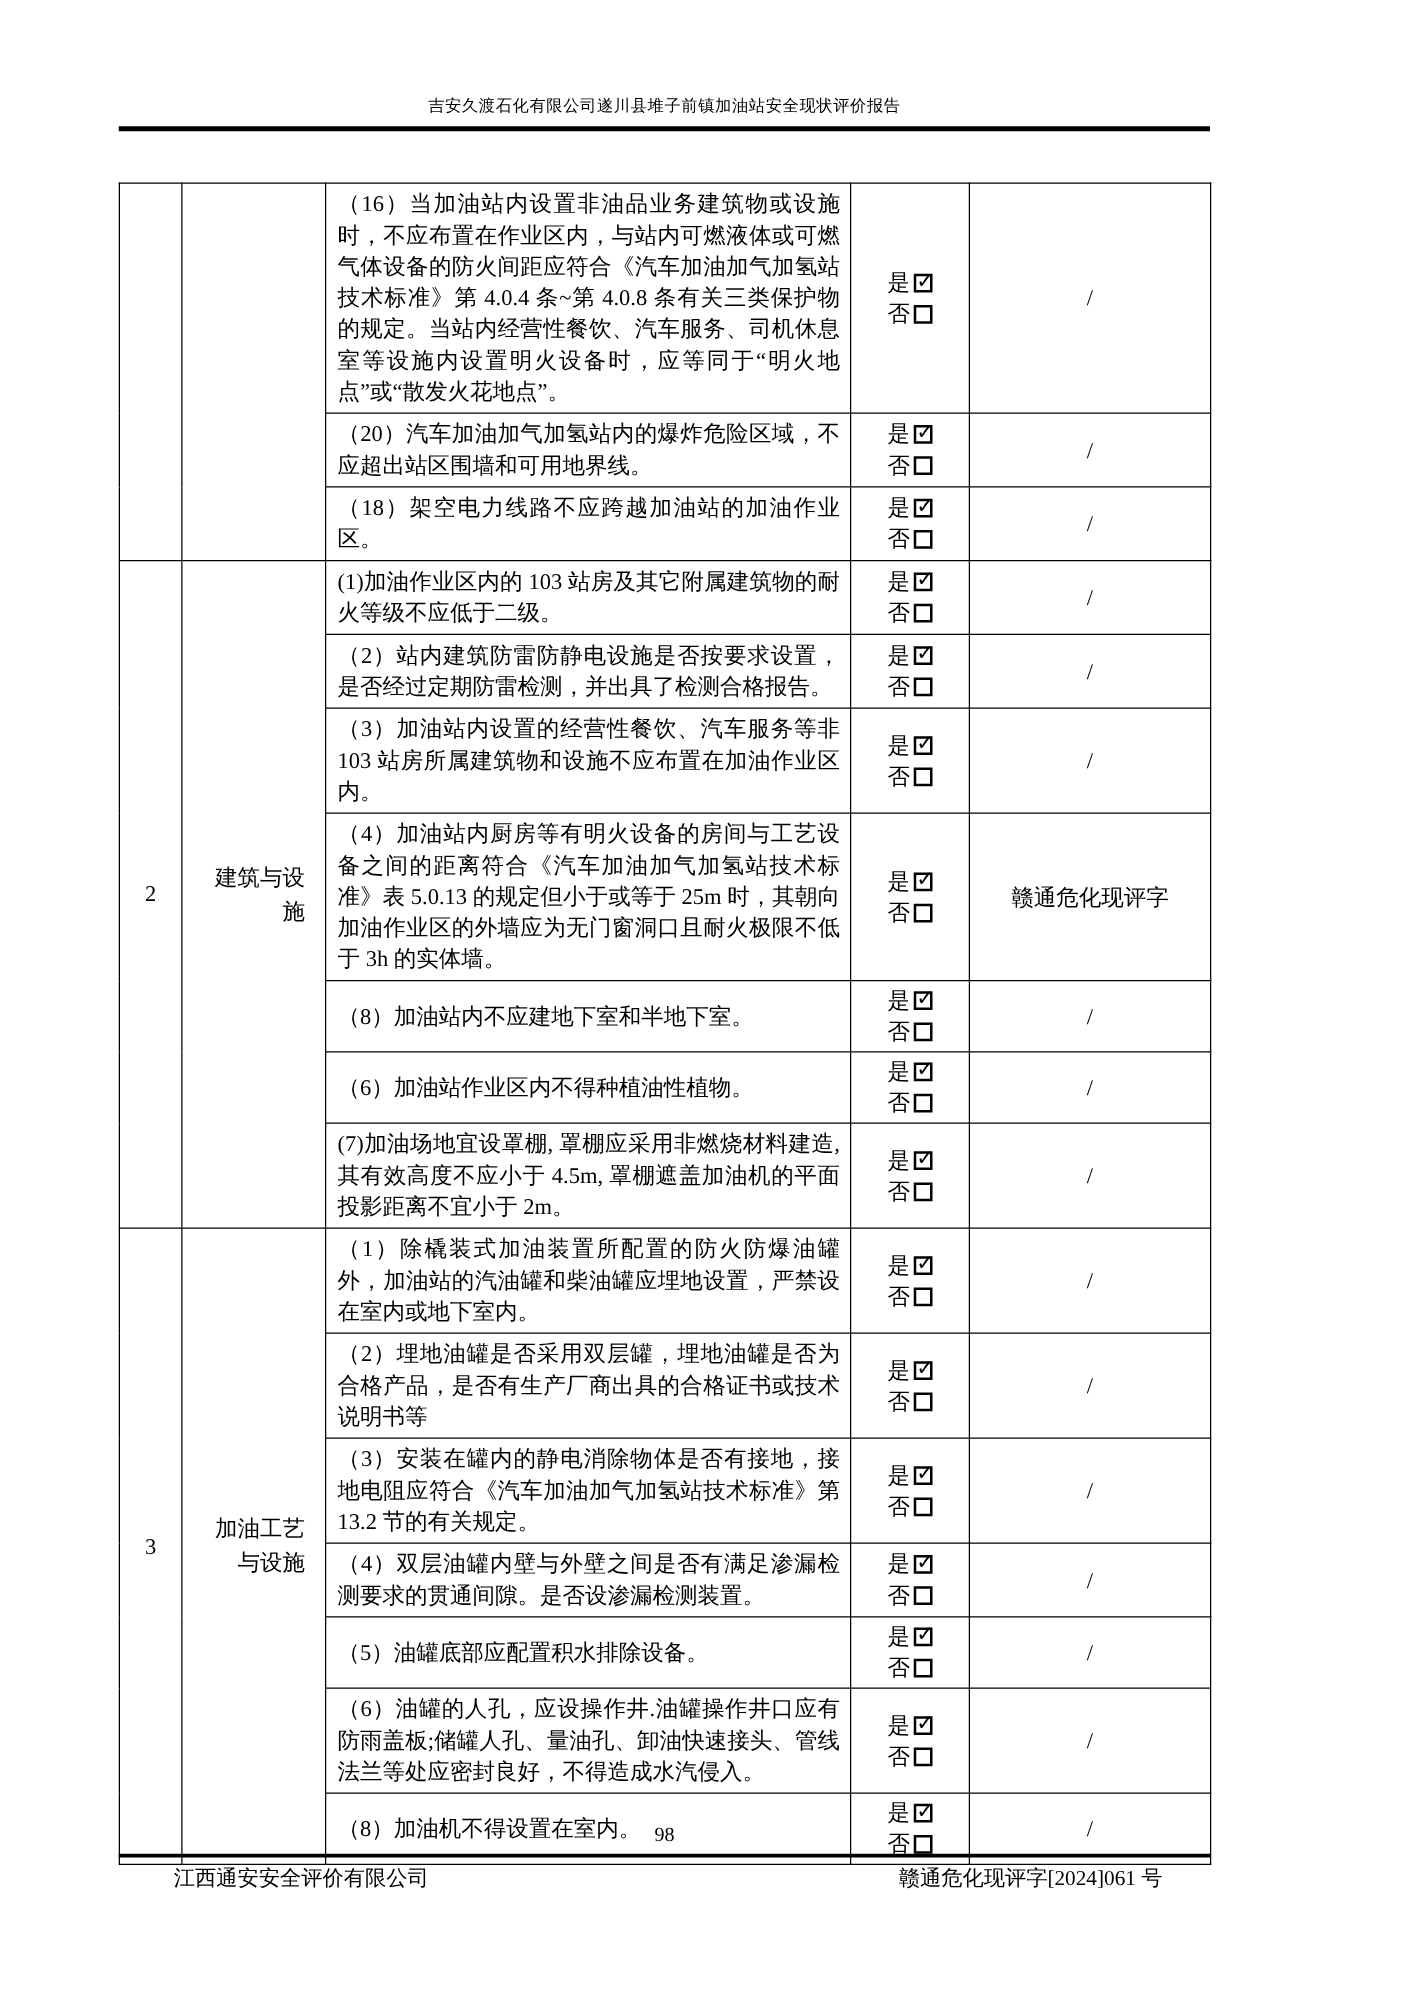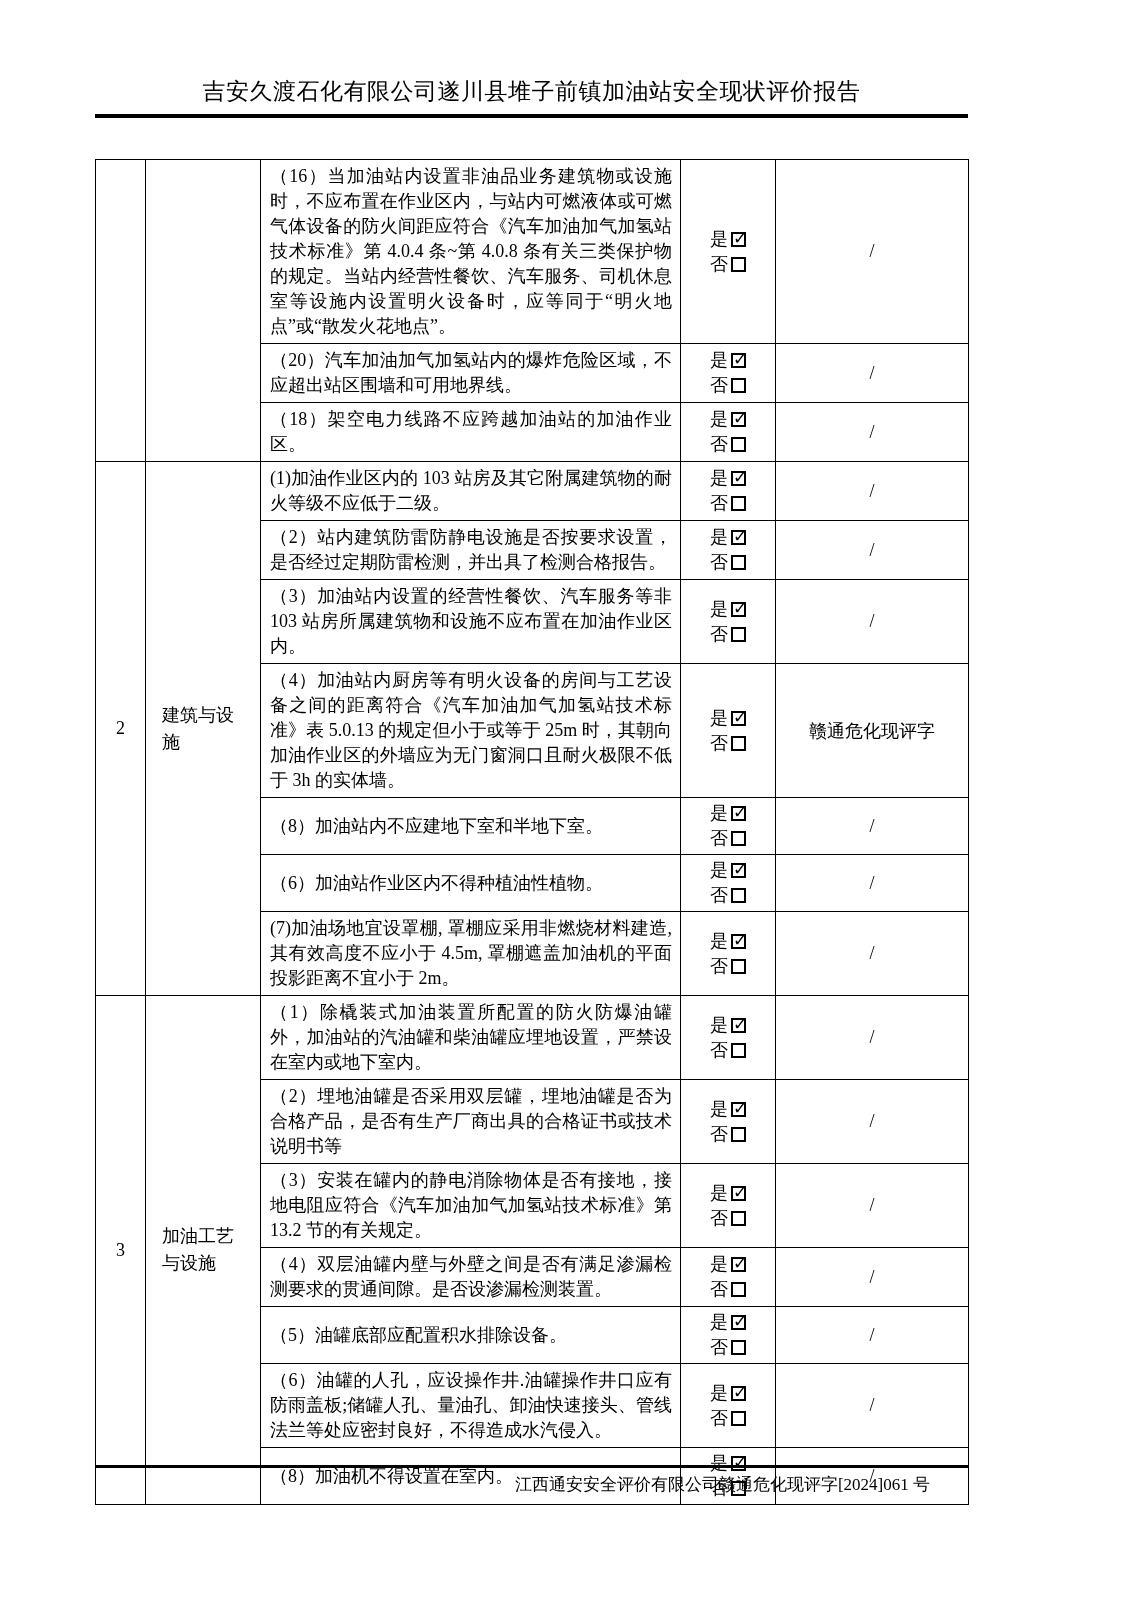--- a/index.html
+++ b/index.html
@@ -11,21 +11,21 @@
     margin: 0 auto;
     background: #ffffff;
     overflow: hidden;
     font-family: "Liberation Serif", "DejaVu Serif", serif;
     color: #000;
   }
   .content { position: absolute; left: 95px; top: 0; width: 873px; }
   .report-title {
     padding-top: 76px;
     text-align: center;
-    font-size: 23px;
+    font-size: 13px;
     letter-spacing: 0.5px;
     white-space: nowrap;
   }
   .header-rule {
     margin-top: 7px;
     border-top: 4px solid #000;
     height: 0;
   }
   table.checklist {
     margin-top: 41px;
@@ -36,21 +36,21 @@
   }
   table.checklist td {
     border: 1px solid #000;
     vertical-align: middle;
   }
   td.num-cell {
     text-align: center;
     padding: 2px;
   }
   td.cat-cell {
-    text-align: left;
+    text-align: right;
     padding: 2px 16px;
     line-height: 27px;
   }
   td.desc-cell {
     padding: 4px 8px 4px 9px;
     line-height: 25px;
     text-align: justify;
   }
   td.check-cell { padding: 3px 2px; }
   td.remark-cell { text-align: center; padding: 2px 4px; }
@@ -81,21 +81,21 @@
   .footer {
     position: absolute;
     left: 95px;
     top: 1460px;
     width: 873px;
   }
   .page-number { text-align: center; font-size: 16px; }
   .footer-rule { margin-top: 5px; border-top: 3px solid #000; height: 0; }
   .footer-row {
     display: flex;
-    justify-content: flex-end;
+    justify-content: space-between;
     padding: 5px 38px 0 44px;
     font-size: 17px;
   }
 </style>
 </head>
 <body>
 
 <div class="page">
   <div class="content">
     <div class="report-title">吉安久渡石化有限公司遂川县堆子前镇加油站安全现状评价报告</div>
@@ -384,19 +384,20 @@
                 <span class="check-label">否</span>
                 <span class="check-box"></span>
               </div>
             </td>
             <td class="remark-cell">/</td>
           </tr>
         </tbody>
     </table>
   </div>
   <div class="footer">
+    <div class="page-number">98</div>
     <div class="footer-rule"></div>
     <div class="footer-row">
       <span>江西通安安全评价有限公司</span>
       <span>赣通危化现评字[2024]061 号</span>
     </div>
   </div>
 </div>
 
 </body></html>

